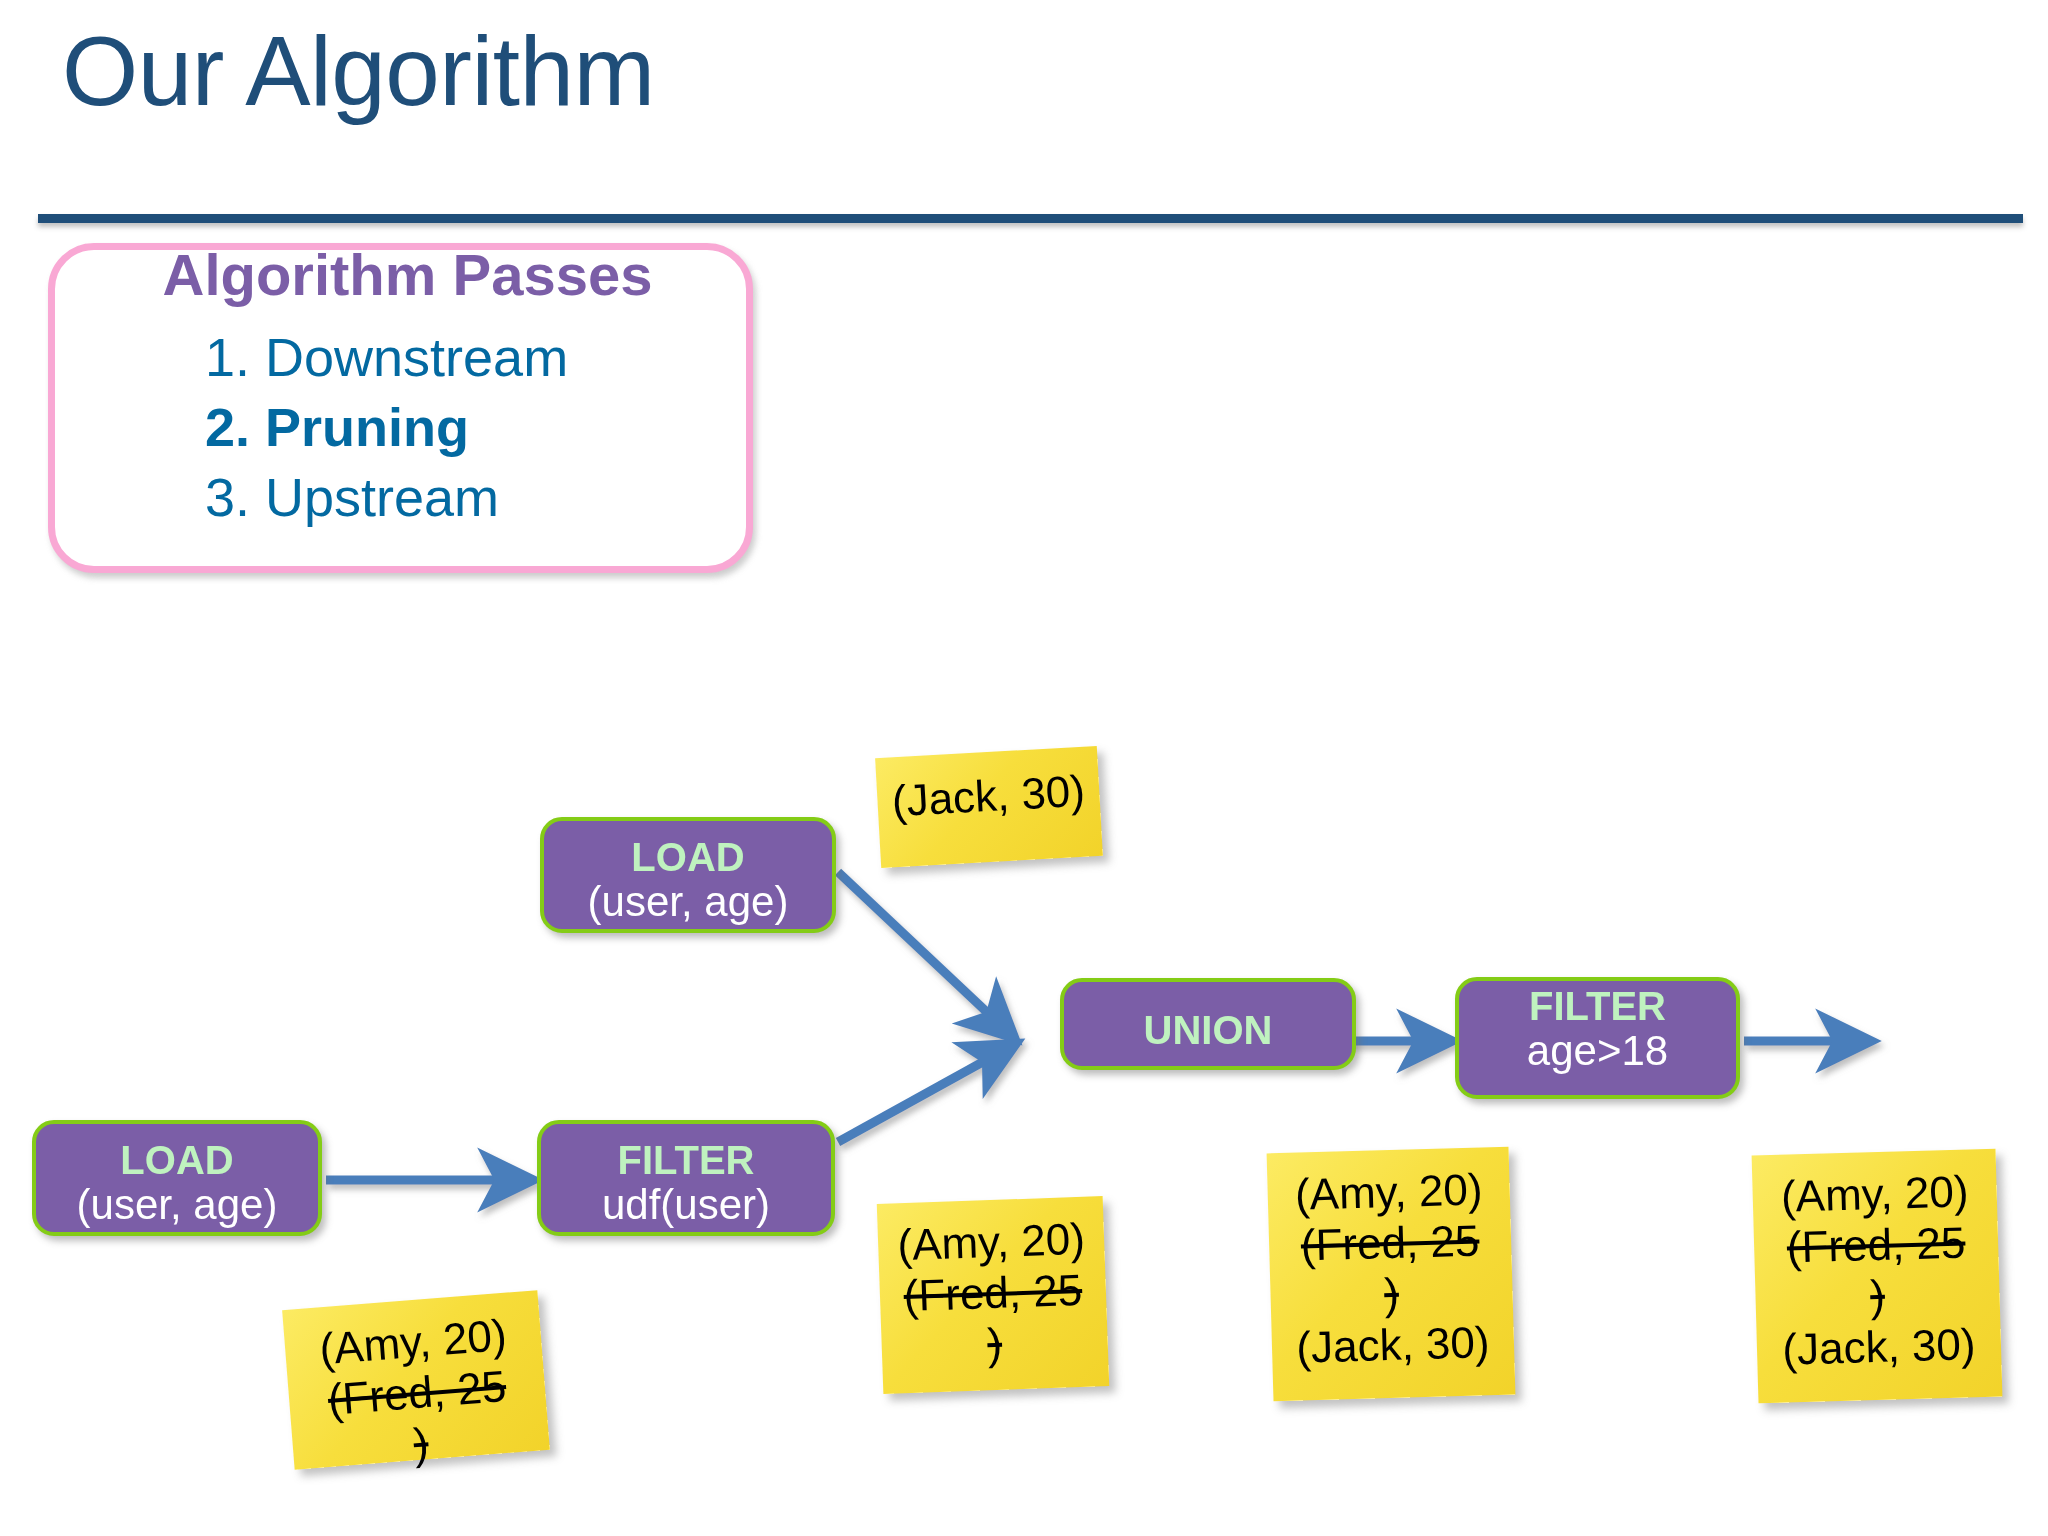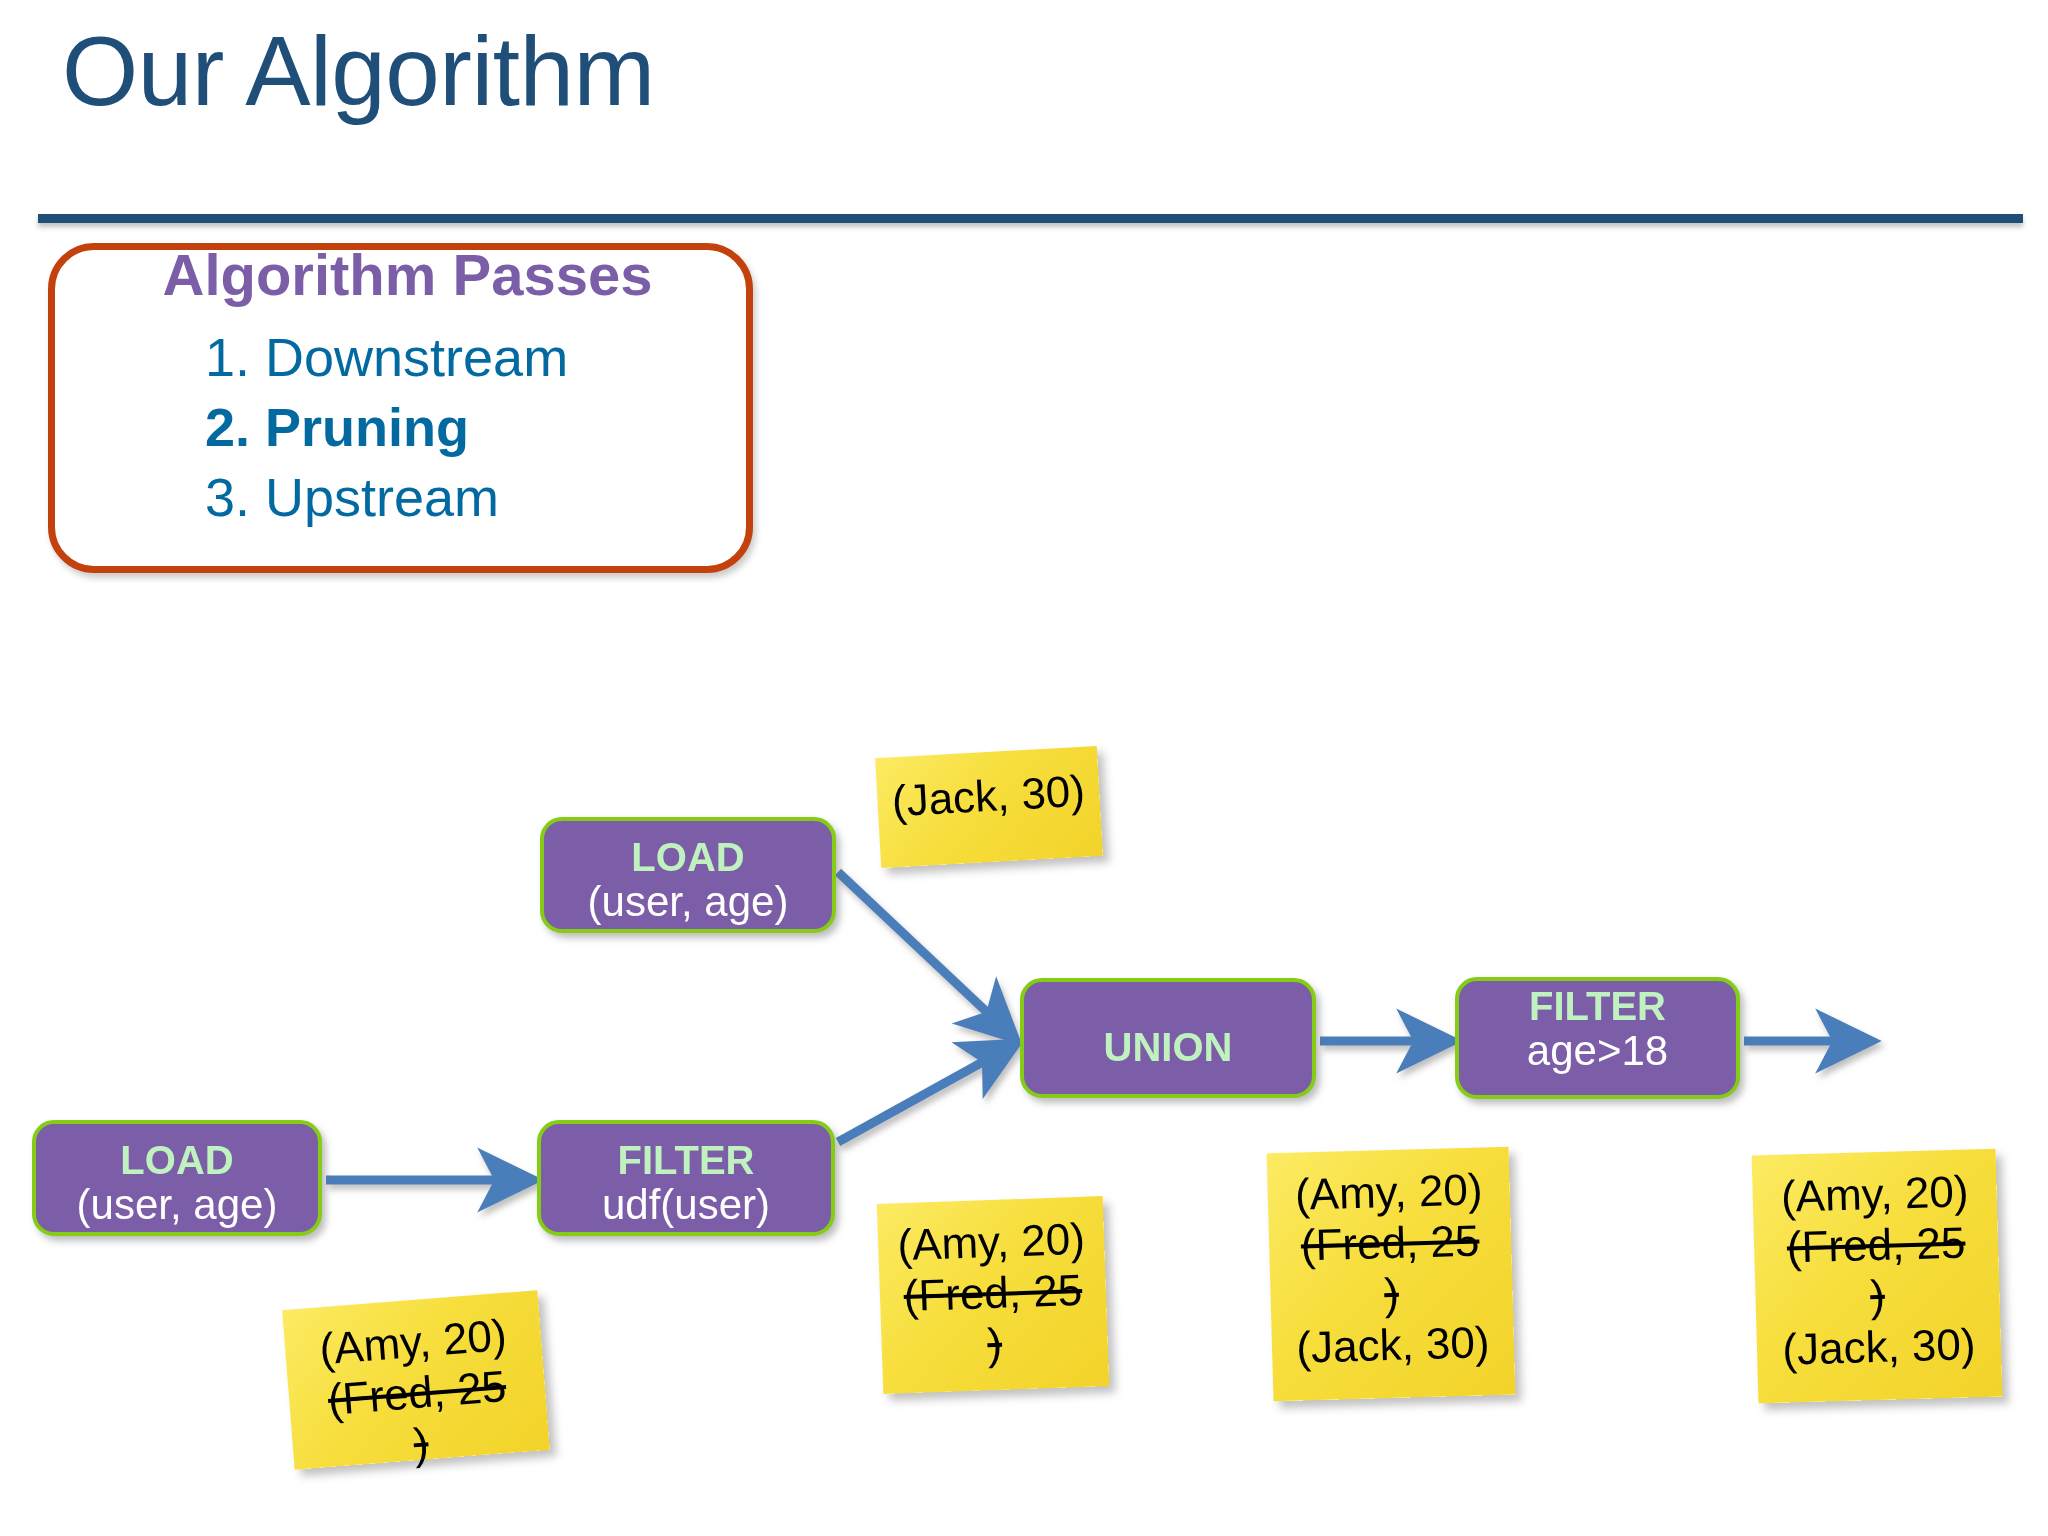--- a/index.html
+++ b/index.html
@@ -23,21 +23,21 @@
   }
   #title-rule{
     position:absolute;left:38px;top:214px;width:1985px;height:9px;
     background:#1F4E79;
     box-shadow:0 4px 5px rgba(120,120,120,0.45);
   }
 
   
   #passes-box{
     position:absolute;left:48px;top:243px;width:705px;height:330px;
-    border:7px solid #c2410c;
+    border:7px solid #f9a8d4;
     border-radius:46px;
     background:#ffffff;
     box-shadow:3px 5px 6px rgba(130,130,130,0.40);
     box-sizing:border-box;
   }
   #passes-heading{
     position:absolute;left:0;top:-4px;width:705px;
     text-align:center;
     font-size:58px;font-weight:bold;color:#7B5EA7;
     line-height:1.0;
@@ -80,21 +80,21 @@
     display:block;
     color:#ffffff;
     font-size:42px;
     line-height:1.12;
   }
 
   
   #node-load-top   {left:540px; top:817px;  width:296px; height:116px; padding-top:15px;}
   #node-load-bottom{left:32px;  top:1120px; width:290px; height:116px; padding-top:15px;}
   #node-filter-udf {left:537px; top:1120px; width:298px; height:116px; padding-top:15px;}
-  #node-union      {left:1020px;top:978px;  width:296px; height:120px; padding-top:44px;}
+  #node-union      {left:1060px;top:978px;  width:296px; height:92px; padding-top:27px;}
   #node-filter-age {left:1455px;top:977px;  width:285px; height:122px; padding-top:4px;}
 
   
   .arrow-svg{position:absolute;left:0;top:0;width:2048px;height:1536px;pointer-events:none;}
 
   
   .sticky{
     position:absolute;
     background:linear-gradient(135deg,#FCEB63 0%,#F7DE3C 45%,#F2D32A 100%);
     box-shadow:6px 7px 9px rgba(120,120,120,0.45);

